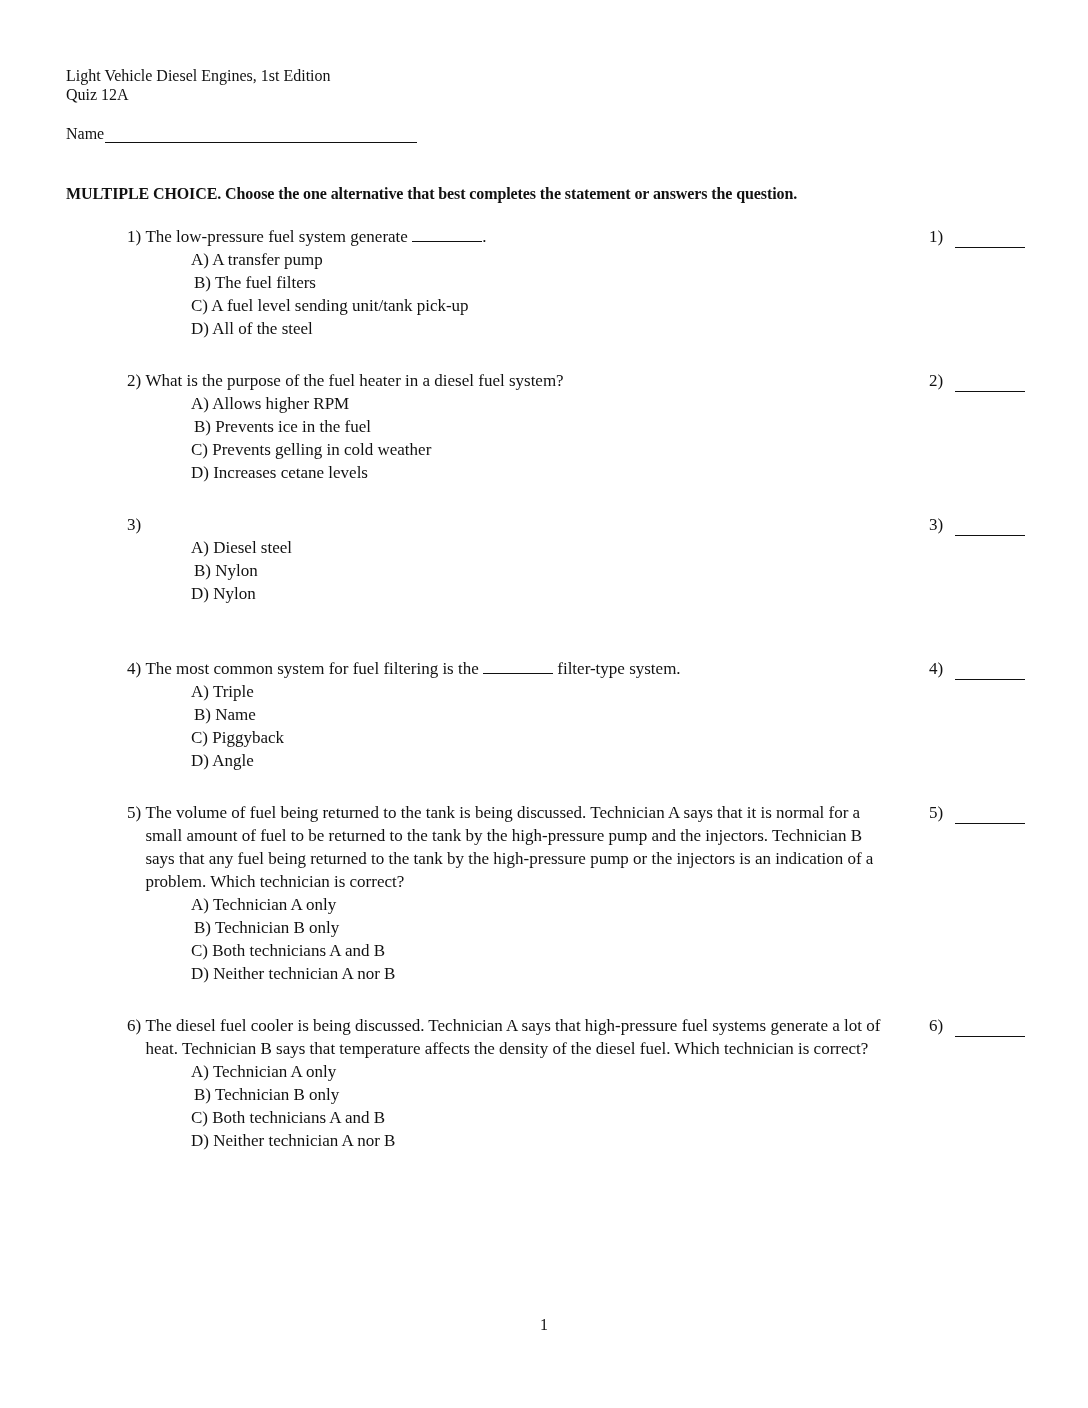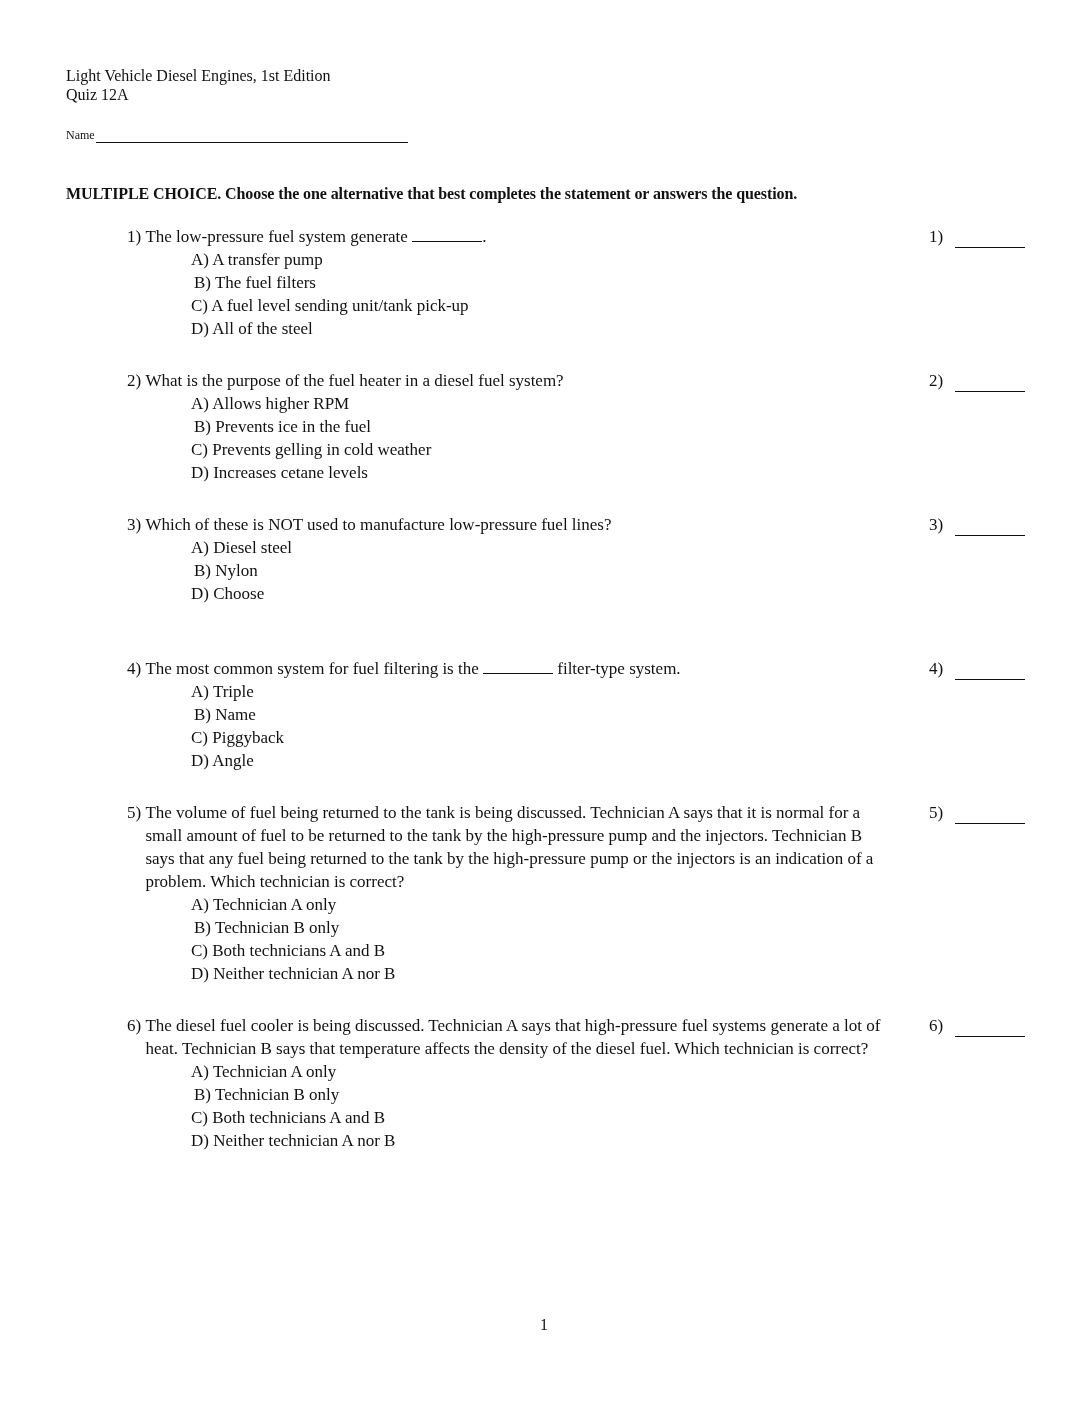--- a/index.html
+++ b/index.html
@@ -2,21 +2,21 @@
 <html><head>
 <meta charset="utf-8">
 <style>
   html, body { margin: 0; padding: 0; background: #ffffff; }
   body {
     width: 1088px; height: 1408px; position: relative; overflow: hidden;
     font-family: "Liberation Serif", "DejaVu Serif", serif;
     color: #111111;
   }
   .header { position: absolute; left: 66px; top: 66px; font-size: 16px; line-height: 19px; }
-  .name-row { position: absolute; left: 66px; top: 124px; font-size: 12px; display: flex; align-items: flex-end; }
+  .name-row { position: absolute; left: 66px; top: 124px; font-size: 16px; display: flex; align-items: flex-end; }
   .name-line { display: inline-block; width: 312px; border-bottom: 1px solid #111; height: 18px; margin-left: 1px; }
   .instructions { position: absolute; left: 66px; top: 185px; font-size: 16px; font-weight: bold; letter-spacing: -0.1px; }
   .question { position: absolute; left: 127px; width: 900px; font-size: 17px; line-height: 23px; }
   .q-stem { display: flex; }
   .q-num { white-space: nowrap; }
   .q-text { width: 745px; }
   .q-ans { position: absolute; left: 802px; top: 0; display: flex; align-items: flex-end; }
   .q-ans-label { width: 26px; }
   .ans-line { display: inline-block; width: 70px; border-bottom: 1.5px solid #111; height: 14px; margin-left: 0px; }
   .options { margin-left: 64px; }
@@ -60,29 +60,29 @@
         <span class="ans-line"></span>
       </div>
       <div class="options">
         <div class="option">A) Allows higher RPM</div>
         <div class="option" style="padding-left: 3px;">B) Prevents ice in the fuel</div>
         <div class="option">C) Prevents gelling in cold weather</div>
         <div class="option">D) Increases cetane levels</div>
       </div>
     </div>
     <div class="question" style="top: 513px;">
-      <div class="q-stem"><span class="q-num">3)</span>&nbsp;<span class="q-text"><span>Which of these is NOT used to manufacture low-pressure fuel lines?</span></span></div>
+      <div class="q-stem"><span class="q-num">3)</span>&nbsp;</div>
       <div class="q-ans">
         <span class="q-ans-label">3)</span>
         <span class="ans-line"></span>
       </div>
       <div class="options">
         <div class="option">A) Diesel steel</div>
         <div class="option" style="padding-left: 3px;">B) Nylon</div>
-        <div class="option">D) Choose</div>
+        <div class="option">D) Nylon</div>
       </div>
     </div>
     <div class="question" style="top: 657px;">
       <div class="q-stem"><span class="q-num">4)</span>&nbsp;<span class="q-text"><span>The most common system for fuel filtering is the</span> <span class="blank"></span><span> filter-type system.</span></span></div>
       <div class="q-ans">
         <span class="q-ans-label">4)</span>
         <span class="ans-line"></span>
       </div>
       <div class="options">
         <div class="option">A) Triple</div>

